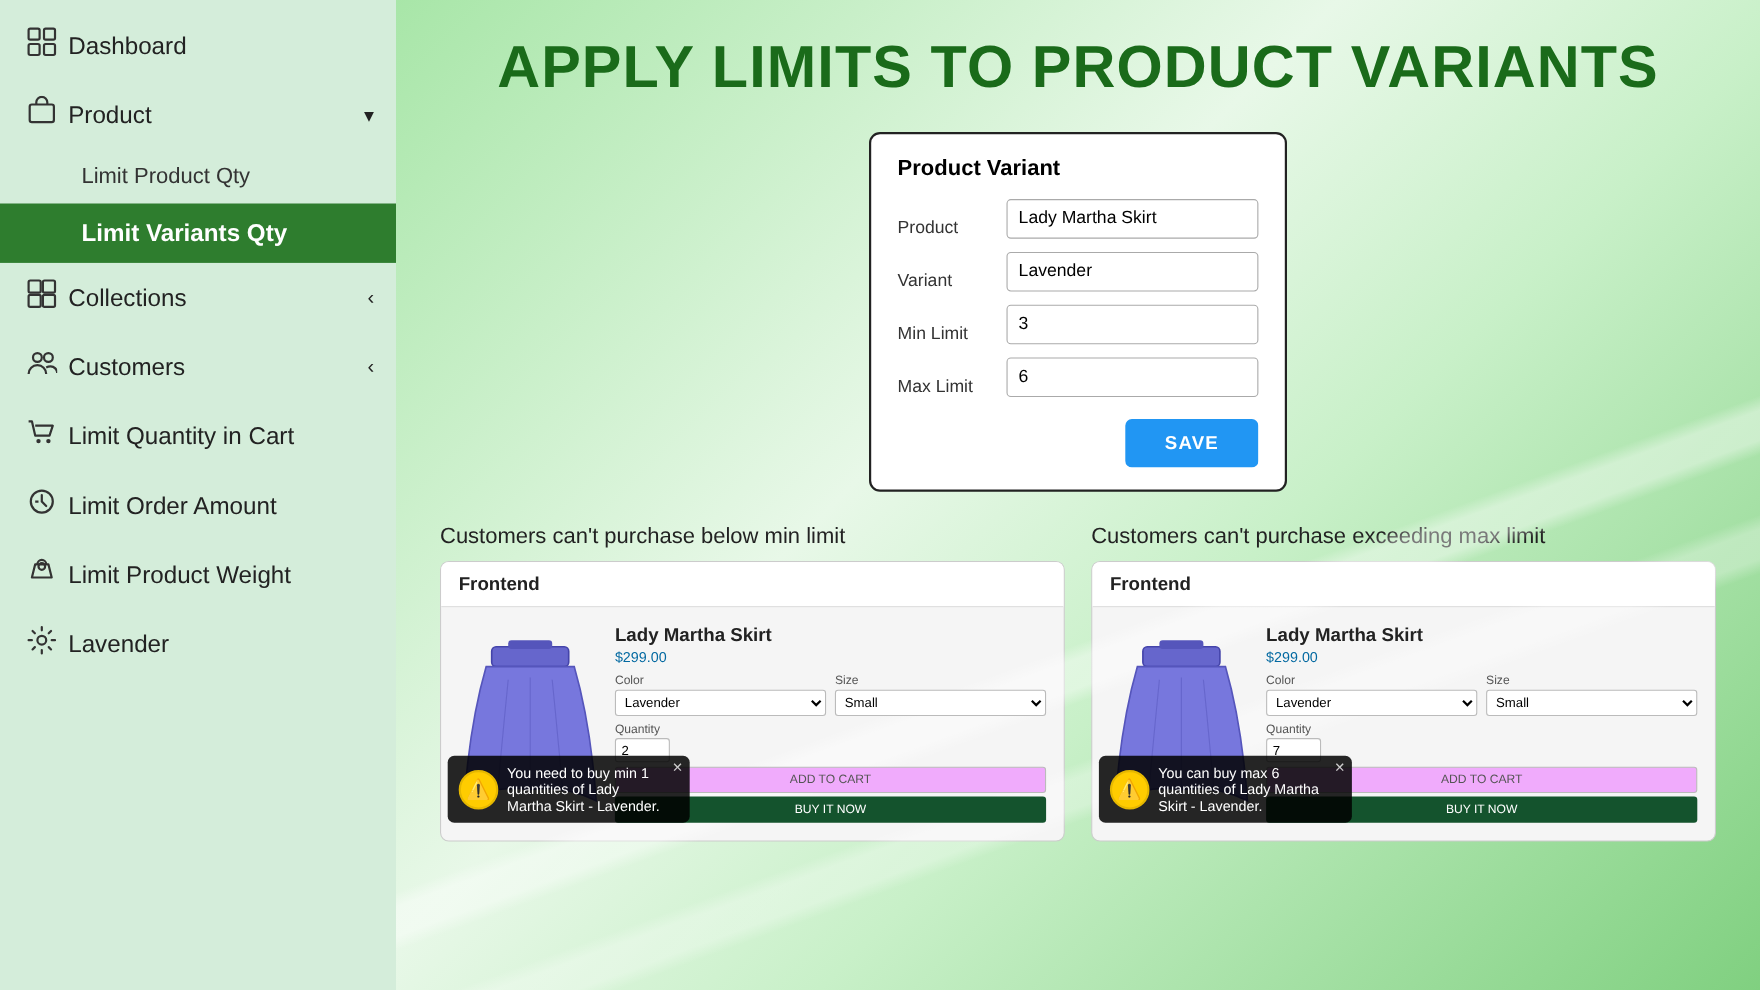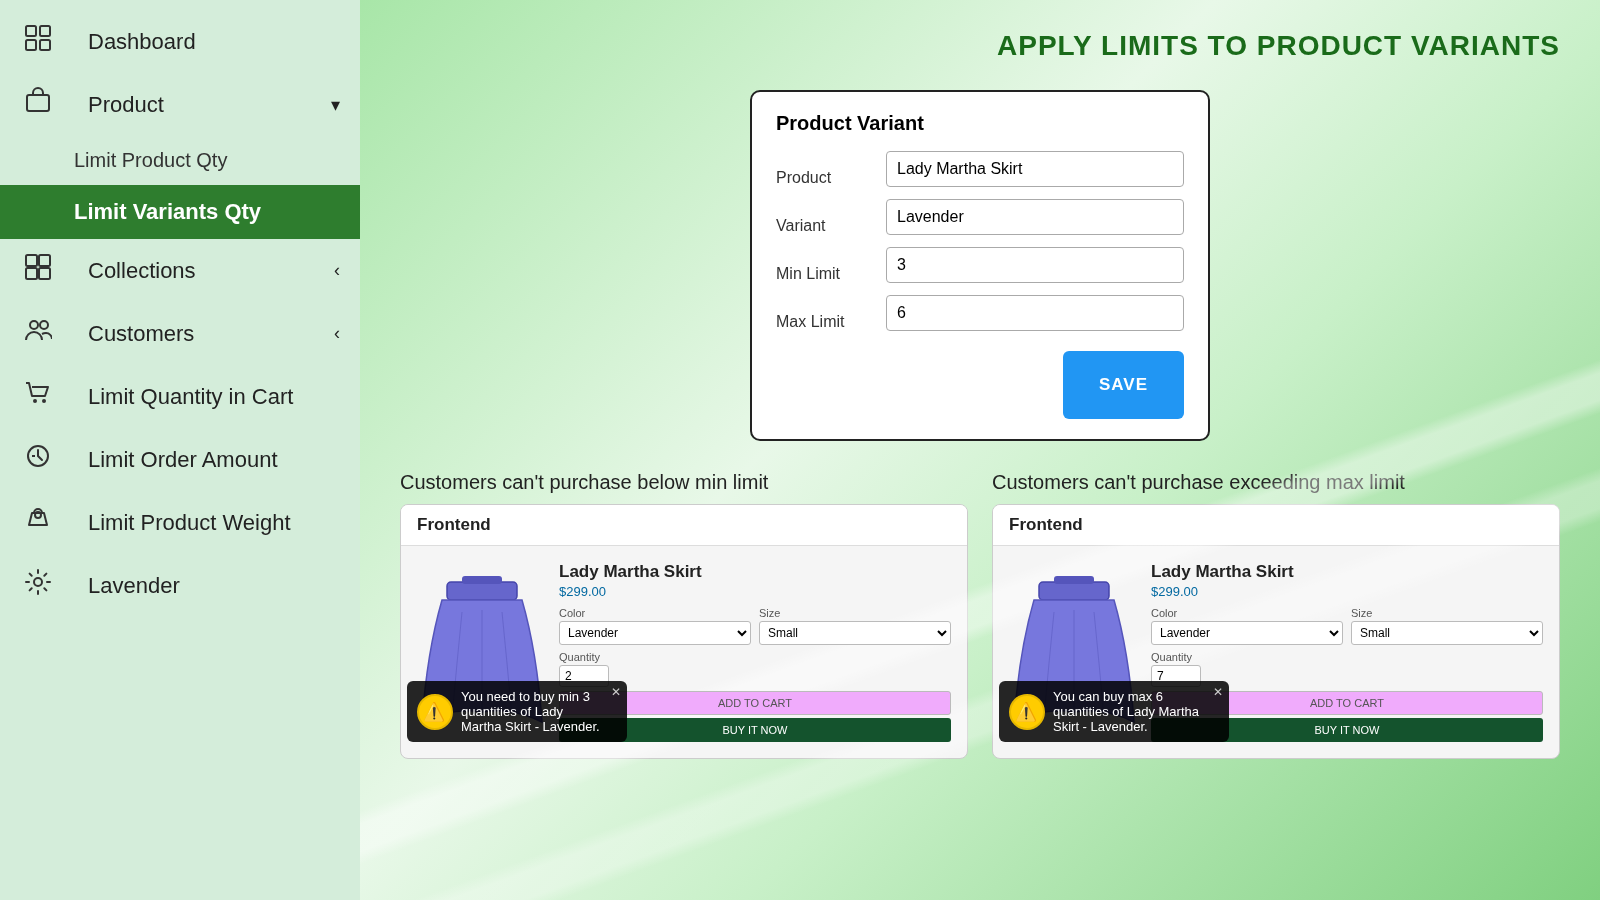--- a/index.html
+++ b/index.html
@@ -15,21 +15,21 @@
       flex-direction: column;
       padding-top: 10px;
     }
     .sidebar-item {
       display: flex;
       align-items: center;
       padding: 14px 20px;
       cursor: pointer;
       font-size: 22px;
       color: #222;
-      gap: 32px;
+      gap: 6px;
     }
     .sidebar-item.active {
       background: #2e7d2e;
       color: #fff;
       font-weight: bold;
     }
     .sidebar-item .icon { font-size: 26px; min-width: 36px; text-align: center; }
     .sidebar-item .label { flex: 1; }
     .sidebar-item .chevron { font-size: 18px; }
     .sidebar-subitem {
@@ -56,35 +56,35 @@
       content: '';
       position: absolute;
       top: 0; left: 0; right: 0; bottom: 0;
       background:
         linear-gradient(160deg, transparent 60%, rgba(255,255,255,0.4) 61%, rgba(255,255,255,0.4) 63%, transparent 64%),
         linear-gradient(160deg, transparent 68%, rgba(255,255,255,0.3) 69%, rgba(255,255,255,0.3) 71%, transparent 72%);
       pointer-events: none;
     }
 
     .page-title {
-      font-size: 28px;
+      font-size: 54px;
       font-weight: 900;
       color: #1a6b1a;
-      text-align: right;
+      text-align: center;
       margin-bottom: 28px;
       letter-spacing: 1px;
       position: relative;
     }
 
     
     .variant-card {
       background: #fff;
       border: 2px solid #222;
       border-radius: 10px;
-      width: 460px;
+      width: 380px;
       margin: 0 auto 30px auto;
       padding: 20px 24px;
       position: relative;
     }
     .variant-card-title {
       font-size: 20px;
       font-weight: bold;
       margin-bottom: 16px;
     }
     .form-row {
@@ -103,21 +103,21 @@
       border-radius: 4px;
       padding: 8px 10px;
       font-size: 16px;
       outline: none;
     }
     .save-btn {
       background: #2196F3;
       color: #fff;
       border: none;
       border-radius: 6px;
-      padding: 24px 36px;
+      padding: 12px 36px;
       font-size: 17px;
       font-weight: bold;
       cursor: pointer;
       float: right;
       margin-top: 8px;
       letter-spacing: 1px;
       text-align: center;
     }
 
     
@@ -424,21 +424,21 @@
 
               <path d="M45 50 Q40 100 35 155" stroke="#5555bb" stroke-width="1" fill="none" opacity="0.5"></path>
               <path d="M65 48 Q65 110 65 155" stroke="#5555bb" stroke-width="1" fill="none" opacity="0.5"></path>
               <path d="M85 50 Q90 100 95 155" stroke="#5555bb" stroke-width="1" fill="none" opacity="0.5"></path>
 
               <rect x="45" y="14" width="40" height="8" rx="3" fill="#5555bb"></rect>
             </svg>
             
             <div class="warning-toast" style="position:absolute;bottom:-10px;left:-10px;width:220px;">
               <div class="warning-icon">⚠️</div>
-              <span>You need to buy min 3 quantities of Lady Martha Skirt - Lavender.</span>
+              <span>You need to buy min 1 quantities of Lady Martha Skirt - Lavender.</span>
               <span class="close-x">✕</span>
             </div>
           </div>
 
           <div class="product-info">
             <div class="product-name">Lady Martha Skirt</div>
             <div class="product-price">$299.00</div>
             <div class="field-row">
               <div class="field-group">
                 <div class="field-label-sm">Color</div>

